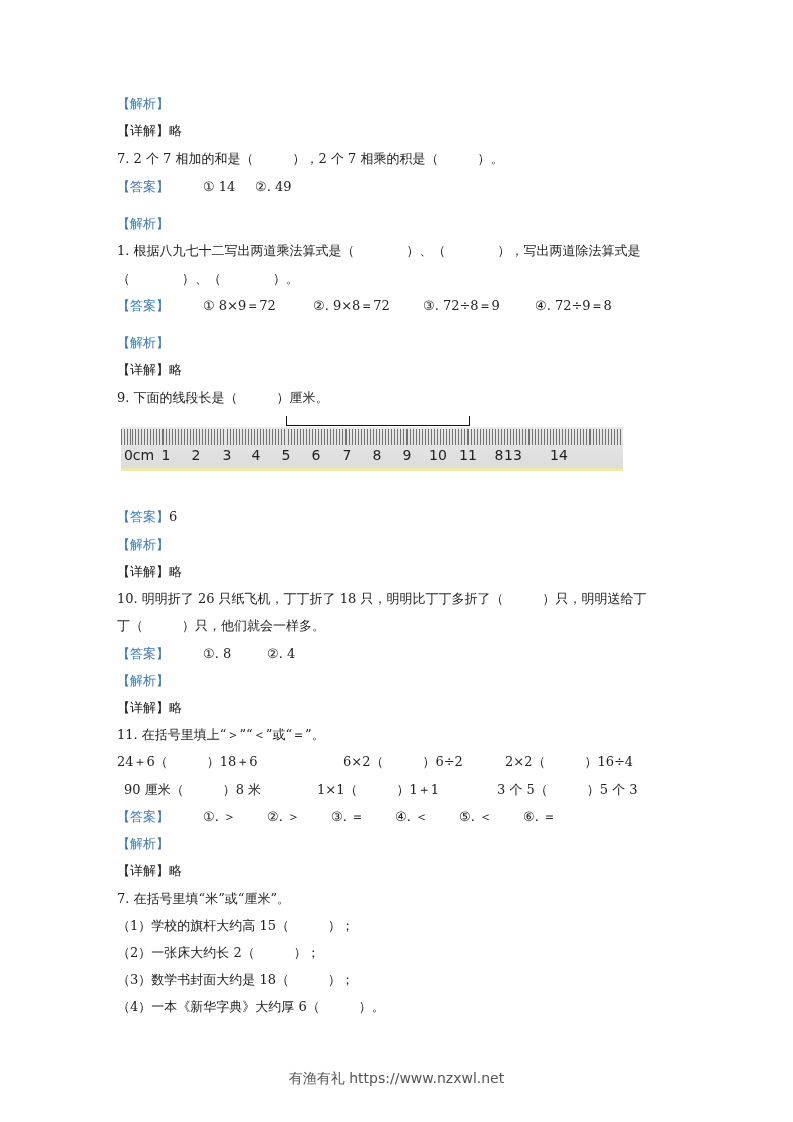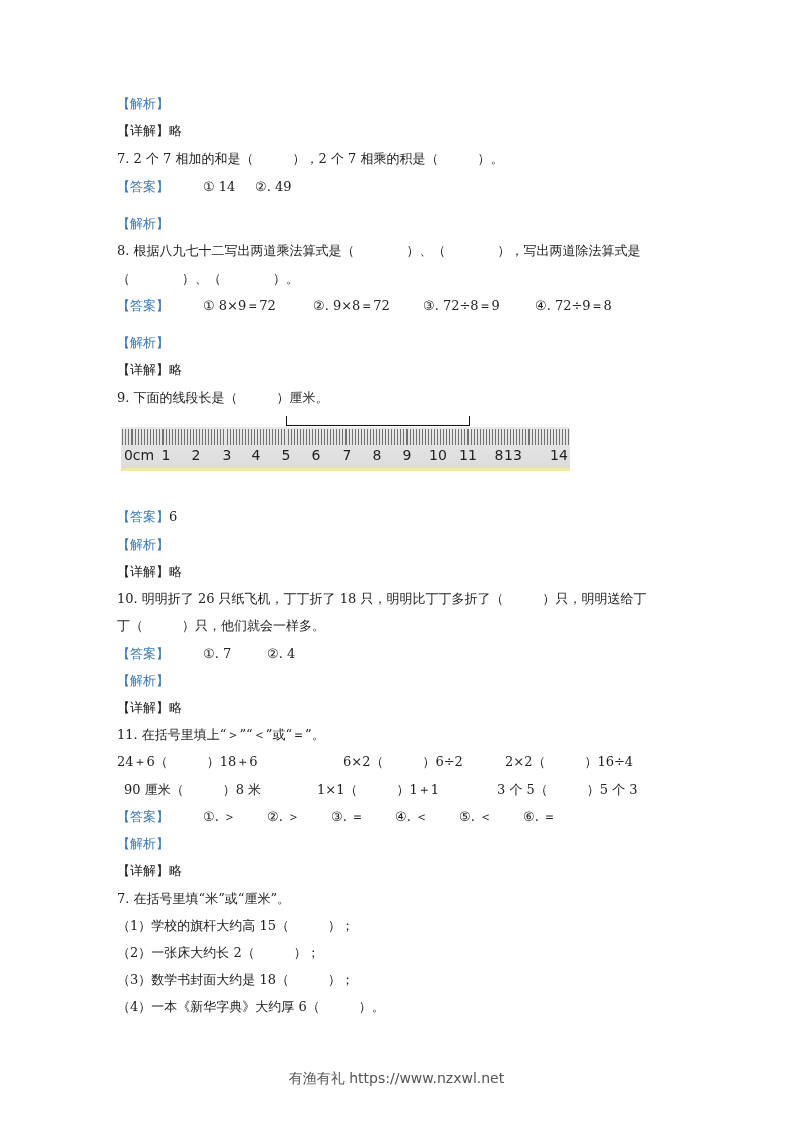--- a/index.html
+++ b/index.html
@@ -1,21 +1,21 @@
 <!DOCTYPE html>
 <html><head>
   <meta charset="utf-8">
   <style>
     html, body { margin: 0; padding: 0; background: #ffffff; }
     body { width: 793px; height: 1122px; position: relative; overflow: hidden;
       font-family: "DejaVu Serif", "Liberation Serif", serif; color: #222; font-size: 13px; }
     .line { position: absolute; left: 117px; white-space: nowrap; line-height: 18px; }
     .tag-blue { color: #3b78b5; }
     .ans { position: absolute; white-space: nowrap; }
-    .ruler { position: absolute; left: 121px; top: 427px; width: 449px; height: 41px;
+    .ruler { position: absolute; left: 121px; top: 427px; width: 502px; height: 41px;
       background: linear-gradient(#e9e9e9, #dcdcdc); border-bottom: 3px solid #f1e7a8; }
     .ruler .ticks { position: absolute; left: 0; top: 2px; width: 100%; height: 16px;
       background-image:
         repeating-linear-gradient(90deg, #555 0 1px, transparent 1px 3.05px);
       background-position: 11px 0; opacity: 0.8; }
     .ruler .num { position: absolute; top: 20px; font-family: "DejaVu Sans", sans-serif;
       font-size: 14px; color: #222; transform: translateX(-50%); }
     .bracket { position: absolute; left: 286px; top: 416px; width: 182px; height: 9px;
       border-left: 1.5px solid #111; border-right: 1.5px solid #111; border-bottom: 1.5px solid #111; }
     .footer { position: absolute; top: 1070px; left: 0; width: 793px; text-align: center;
@@ -28,21 +28,21 @@
 <div class="line" style="top:122px"><span>【详解】</span><span>略</span></div>
 
 <div class="line" style="top:150px">7. 2 个 7 相加的和是（　　　），2 个 7 相乘的积是（　　　）。</div>
 <div class="line" style="top:178px">
   <span class="tag-blue">【答案】</span>
   <span class="ans" style="left:86px">① 14</span>
   <span class="ans" style="left:138px">②. 49</span>
 </div>
 <div class="line tag-blue" style="top:215px">【解析】</div>
 
-<div class="line" style="top:242px">8. 根据八九七十二写出两道乘法算式是（　　　　）、（　　　　），写出两道除法算式是</div>
+<div class="line" style="top:242px">1. 根据八九七十二写出两道乘法算式是（　　　　）、（　　　　），写出两道除法算式是</div>
 <div class="line" style="top:270px">（　　　　）、（　　　　）。</div>
 <div class="line" style="top:297px">
   <span class="tag-blue">【答案】</span>
   <span class="ans" style="left:86px">① 8×9＝72</span>
   <span class="ans" style="left:196px">②. 9×8＝72</span>
   <span class="ans" style="left:306px">③. 72÷8＝9</span>
   <span class="ans" style="left:418px">④. 72÷9＝8</span>
 </div>
 <div class="line tag-blue" style="top:334px">【解析】</div>
 <div class="line" style="top:361px"><span>【详解】</span><span>略</span></div>
@@ -68,21 +68,21 @@
   <span class="num" style="left:438px">14</span>
 </div>
 <div class="line" style="top:508px"><span class="tag-blue">【答案】</span><span>6</span></div>
 <div class="line tag-blue" style="top:536px">【解析】</div>
 <div class="line" style="top:563px"><span>【详解】</span><span>略</span></div>
 
 <div class="line" style="top:590px">10. 明明折了 26 只纸飞机，丁丁折了 18 只，明明比丁丁多折了（　　　）只，明明送给丁</div>
 <div class="line" style="top:617px">丁（　　　）只，他们就会一样多。</div>
 <div class="line" style="top:645px">
   <span class="tag-blue">【答案】</span>
-  <span class="ans" style="left:86px">①. 7</span>
+  <span class="ans" style="left:86px">①. 8</span>
   <span class="ans" style="left:150px">②. 4</span>
 </div>
 <div class="line tag-blue" style="top:672px">【解析】</div>
 <div class="line" style="top:699px"><span>【详解】</span><span>略</span></div>
 
 <div class="line" style="top:726px">11. 在括号里填上“＞”“＜”或“＝”。</div>
 <div class="line" style="top:753px">
   <span class="ans" style="left:0px">24＋6（　　　）18＋6</span>
   <span class="ans" style="left:226px">6×2（　　　）6÷2</span>
   <span class="ans" style="left:388px">2×2（　　　）16÷4</span>

